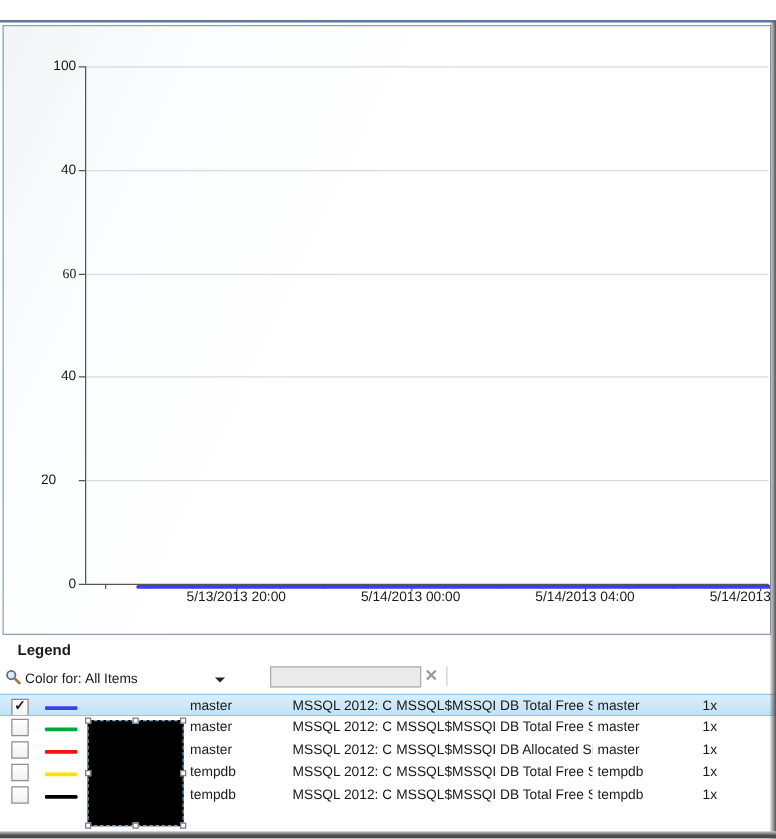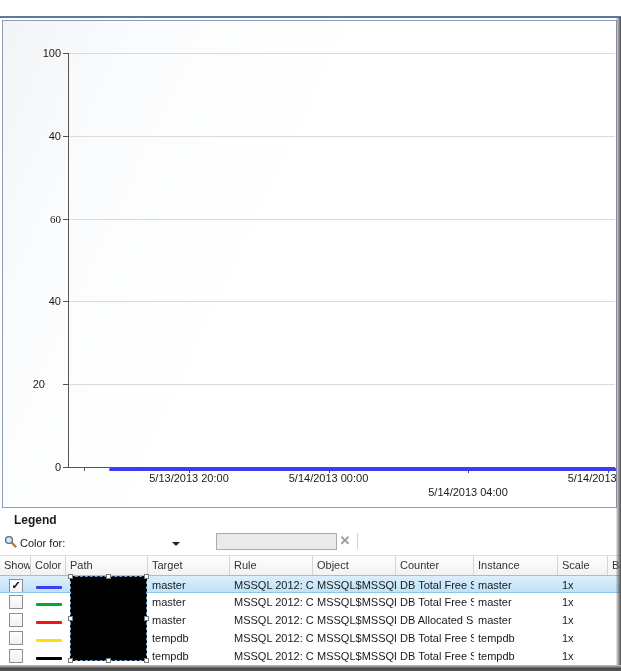--- a/index.html
+++ b/index.html
@@ -102,52 +102,41 @@
       <div class="xtick" style="left: 360.375px; top: 447px; height: 3px;"></div>
       <div class="xtick" style="left: 395.25px; top: 447px; height: 3px;"></div>
       <div class="xtick" style="left: 430.125px; top: 447px; height: 3px;"></div>
       <div class="xtick" style="left: 465px; top: 447px; height: 5px;"></div>
       <div class="xtick" style="left: 499.875px; top: 447px; height: 3px;"></div>
       <div class="xtick" style="left: 534.75px; top: 447px; height: 3px;"></div>
       <div class="xtick" style="left: 569.625px; top: 447px; height: 3px;"></div>
       <div class="xtick" style="left: 604.5px; top: 447px; height: 5px;"></div>
       <div class="xlabel" style="left: 138px; top: 451px;">5/13/2013 20:00</div>
       <div class="xlabel" style="left: 277.5px; top: 451px;">5/14/2013 00:00</div>
-      <div class="xlabel" style="left: 417px; top: 465px;">5/14/2013 04:00</div>
+      <div class="xlabel" style="left: 417px; top: 451px;">5/14/2013 04:00</div>
       <div class="xlabel" style="left: 556.5px; top: 451px;">5/14/2013 08:00</div>
       <div class="" id="series-line" style="left: 106px; top: 446.5px; width: 509px; background: rgb(60, 60, 242);"></div>
     </div>
 
   <div id="legend-title">Legend</div>
 
   <div id="legend-toolbar">
     <svg width="13" height="13" viewBox="0 0 13 13" style="position:absolute;left:4px;top:4px;">
       <circle cx="5" cy="5" r="3.4" fill="#dce8f2" stroke="#55708f" stroke-width="1.4"></circle>
       <line x1="7.8" y1="7.8" x2="11.5" y2="11.5" stroke="#a5783c" stroke-width="2.2" stroke-linecap="round"></line>
     </svg>
     <span id="lookfor-label">Color for:</span>
+    <div id="filter-dropdown">All Items</div>
     <div id="filter-arrow"></div>
     <input id="legend-search" type="text" disabled="" placeholder="" style="">
     <div id="clear-search">✕</div>
     <div id="toolbar-separator"></div>
   </div>
 
   <div id="legend-table">
-    <div class="t-head" id="table-head">
-        <div class="cell" style="width: 31px; flex: 0 0 31px;">Show</div>
-        <div class="cell" style="width: 35px; flex: 0 0 35px;">Color</div>
-        <div class="cell" style="width: 82px; flex: 0 0 82px;">Path</div>
-        <div class="cell" style="width: 82px; flex: 0 0 82px;">Target</div>
-        <div class="cell" style="width: 83px; flex: 0 0 83px;">Rule</div>
-        <div class="cell" style="width: 83px; flex: 0 0 83px;">Object</div>
-        <div class="cell" style="width: 78px; flex: 0 0 78px;">Counter</div>
-        <div class="cell" style="width: 84px; flex: 0 0 84px;">Instance</div>
-        <div class="cell" style="width: 50px; flex: 0 0 50px;">Scale</div>
-        <div class="cell" style="width: 45px; flex: 0 0 45px;">Ba</div>
-      </div>
     <div id="table-body">
         <div class="t-row selected">
           <div class="cell" style="width: 31px; flex: 0 0 31px; padding-left: 0px;"><span class="cb">✓</span></div>
           <div class="cell" style="width: 35px; flex: 0 0 35px; padding-left: 0px;"><span class="swatch" style="background: rgb(60, 60, 242);"></span></div>
           <div class="cell" style="width: 82px; flex: 0 0 82px;"></div>
           <div class="cell" style="width: 82px; flex: 0 0 82px;">master</div>
           <div class="cell" style="width: 83px; flex: 0 0 83px;">MSSQL 2012: Co...</div>
           <div class="cell" style="width: 83px; flex: 0 0 83px;">MSSQL$MSSQLS...</div>
           <div class="cell" style="width: 78px; flex: 0 0 78px;">DB Total Free Sp...</div>
           <div class="cell" style="width: 84px; flex: 0 0 84px;">master</div>

